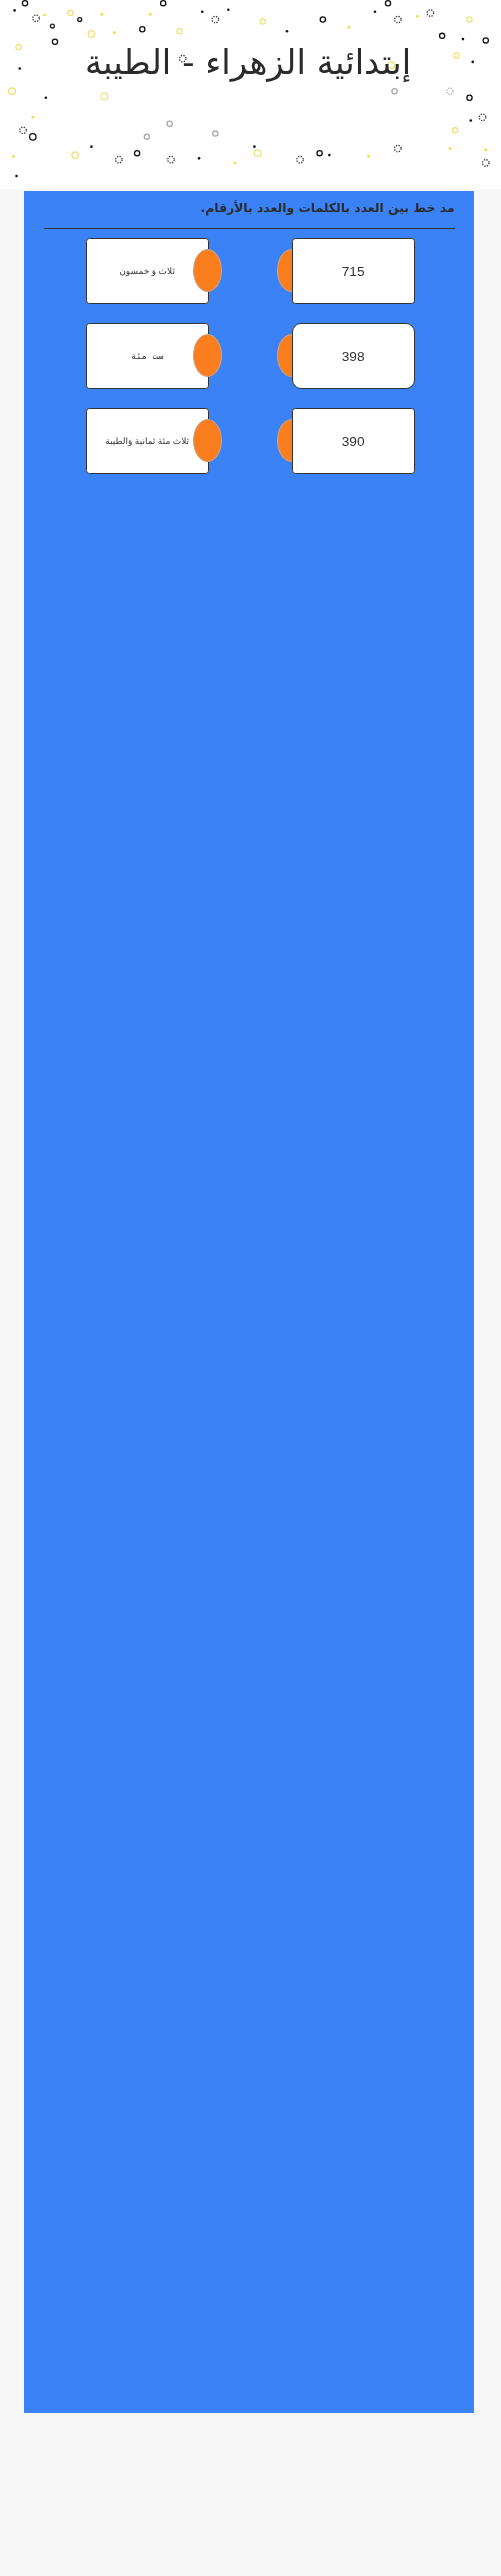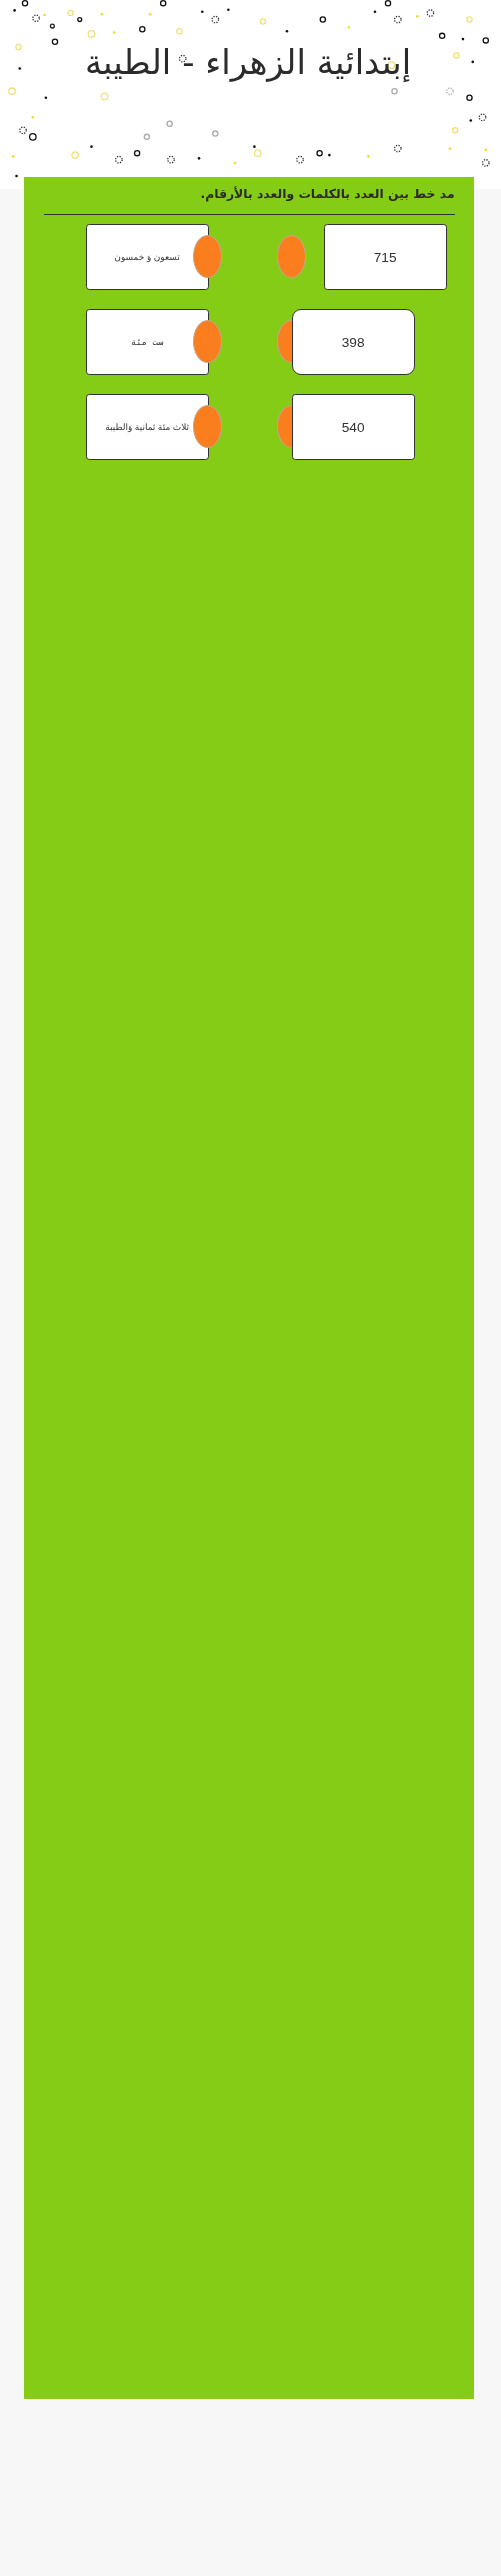--- a/index.html
+++ b/index.html
@@ -4,21 +4,21 @@
 <style>
   * { box-sizing: border-box; margin: 0; padding: 0; }
   html, body { width: 501px; background: #f7f7f7; }
   body { font-family: "Liberation Sans", sans-serif; color: #222; position: relative; height: 2576px; overflow: hidden; }
 
   .banner { position: absolute; left: 0; top: 0; width: 501px; height: 189px; background-color: #fff; overflow: hidden; }
   .banner svg { position: absolute; left: 0; top: 0; }
   .banner-title { position: absolute; left: 0; top: 39px; width: 496px; text-align: center; direction: rtl;
     font-family: "DejaVu Sans", sans-serif; font-size: 34px; line-height: 46px; color: #2b2b2b; font-weight: normal; }
 
-  .card { position: absolute; left: 24px; top: 177px; width: 450px; height: 2222px; background: #84cc16; }
+  .card { position: absolute; left: 24px; top: 191px; width: 450px; height: 2222px; background: #3b82f6; }
 
   .section { position: absolute; left: 19.6px; width: 411px; }
   .sec-title { position: absolute; right: 0; direction: rtl; font-family: "DejaVu Sans", sans-serif; font-weight: bold;
     font-size: 12.4px; color: #2b2b2b; white-space: nowrap; }
   .rule { position: absolute; left: 0; width: 411px; height: 0.7px; background: #333; }
 
   
   .mbox { position: absolute; width: 123px; height: 66px; border: 0.7px solid #333; border-radius: 3.3px; background: #fff;
     display: flex; align-items: center; justify-content: center; direction: rtl; font-size: 9px; color: #333; }
   .mbox.num { font-size: 13.7px; font-family: "Liberation Sans", sans-serif; }
@@ -109,30 +109,30 @@
     <div>إبتدائية الزهراء - الطيبة</div>
   </div>
 </div>
 
 <div class="card">
 
   <div class="section" style="top:0;">
     <div class="sec-title" style="top:9px;">مد خط بين العدد بالكلمات والعدد بالأرقام.</div>
     <div class="rule" style="top:37px;"></div>
 
-    <div class="mbox" style="left:42px;top:47px;">تسعون وَ خمسون</div>
+    <div class="mbox" style="left:42px;top:47px;">ثلاث وَ خمسون</div>
     <div class="dot" style="left:149px;top:58px;"></div>
     <div class="dot" style="left:233px;top:58px;"></div>
-    <div class="mbox num" style="left:248px;top:47px;margin-left:32px;">715</div>
+    <div class="mbox num" style="left:248px;top:47px;">715</div>
 
     <div class="mbox" style="left:42px;top:132px;font-family:Liberation Mono, monospace;">ست مئة</div>
     <div class="dot" style="left:149px;top:143px;"></div>
     <div class="dot" style="left:233px;top:143px;"></div>
     <div class="mbox num" style="left:248px;top:132px;border-radius:9px;">398</div>
 
     <div class="mbox" style="left:42px;top:217px;">ثلاث مئة ثمانية وَالطيبة</div>
     <div class="dot" style="left:149px;top:228px;"></div>
     <div class="dot" style="left:233px;top:228px;"></div>
-    <div class="mbox num" style="left:248px;top:217px;">540</div>
+    <div class="mbox num" style="left:248px;top:217px;">390</div>
 
   </div>
 </div>
 
 
 </body></html>

